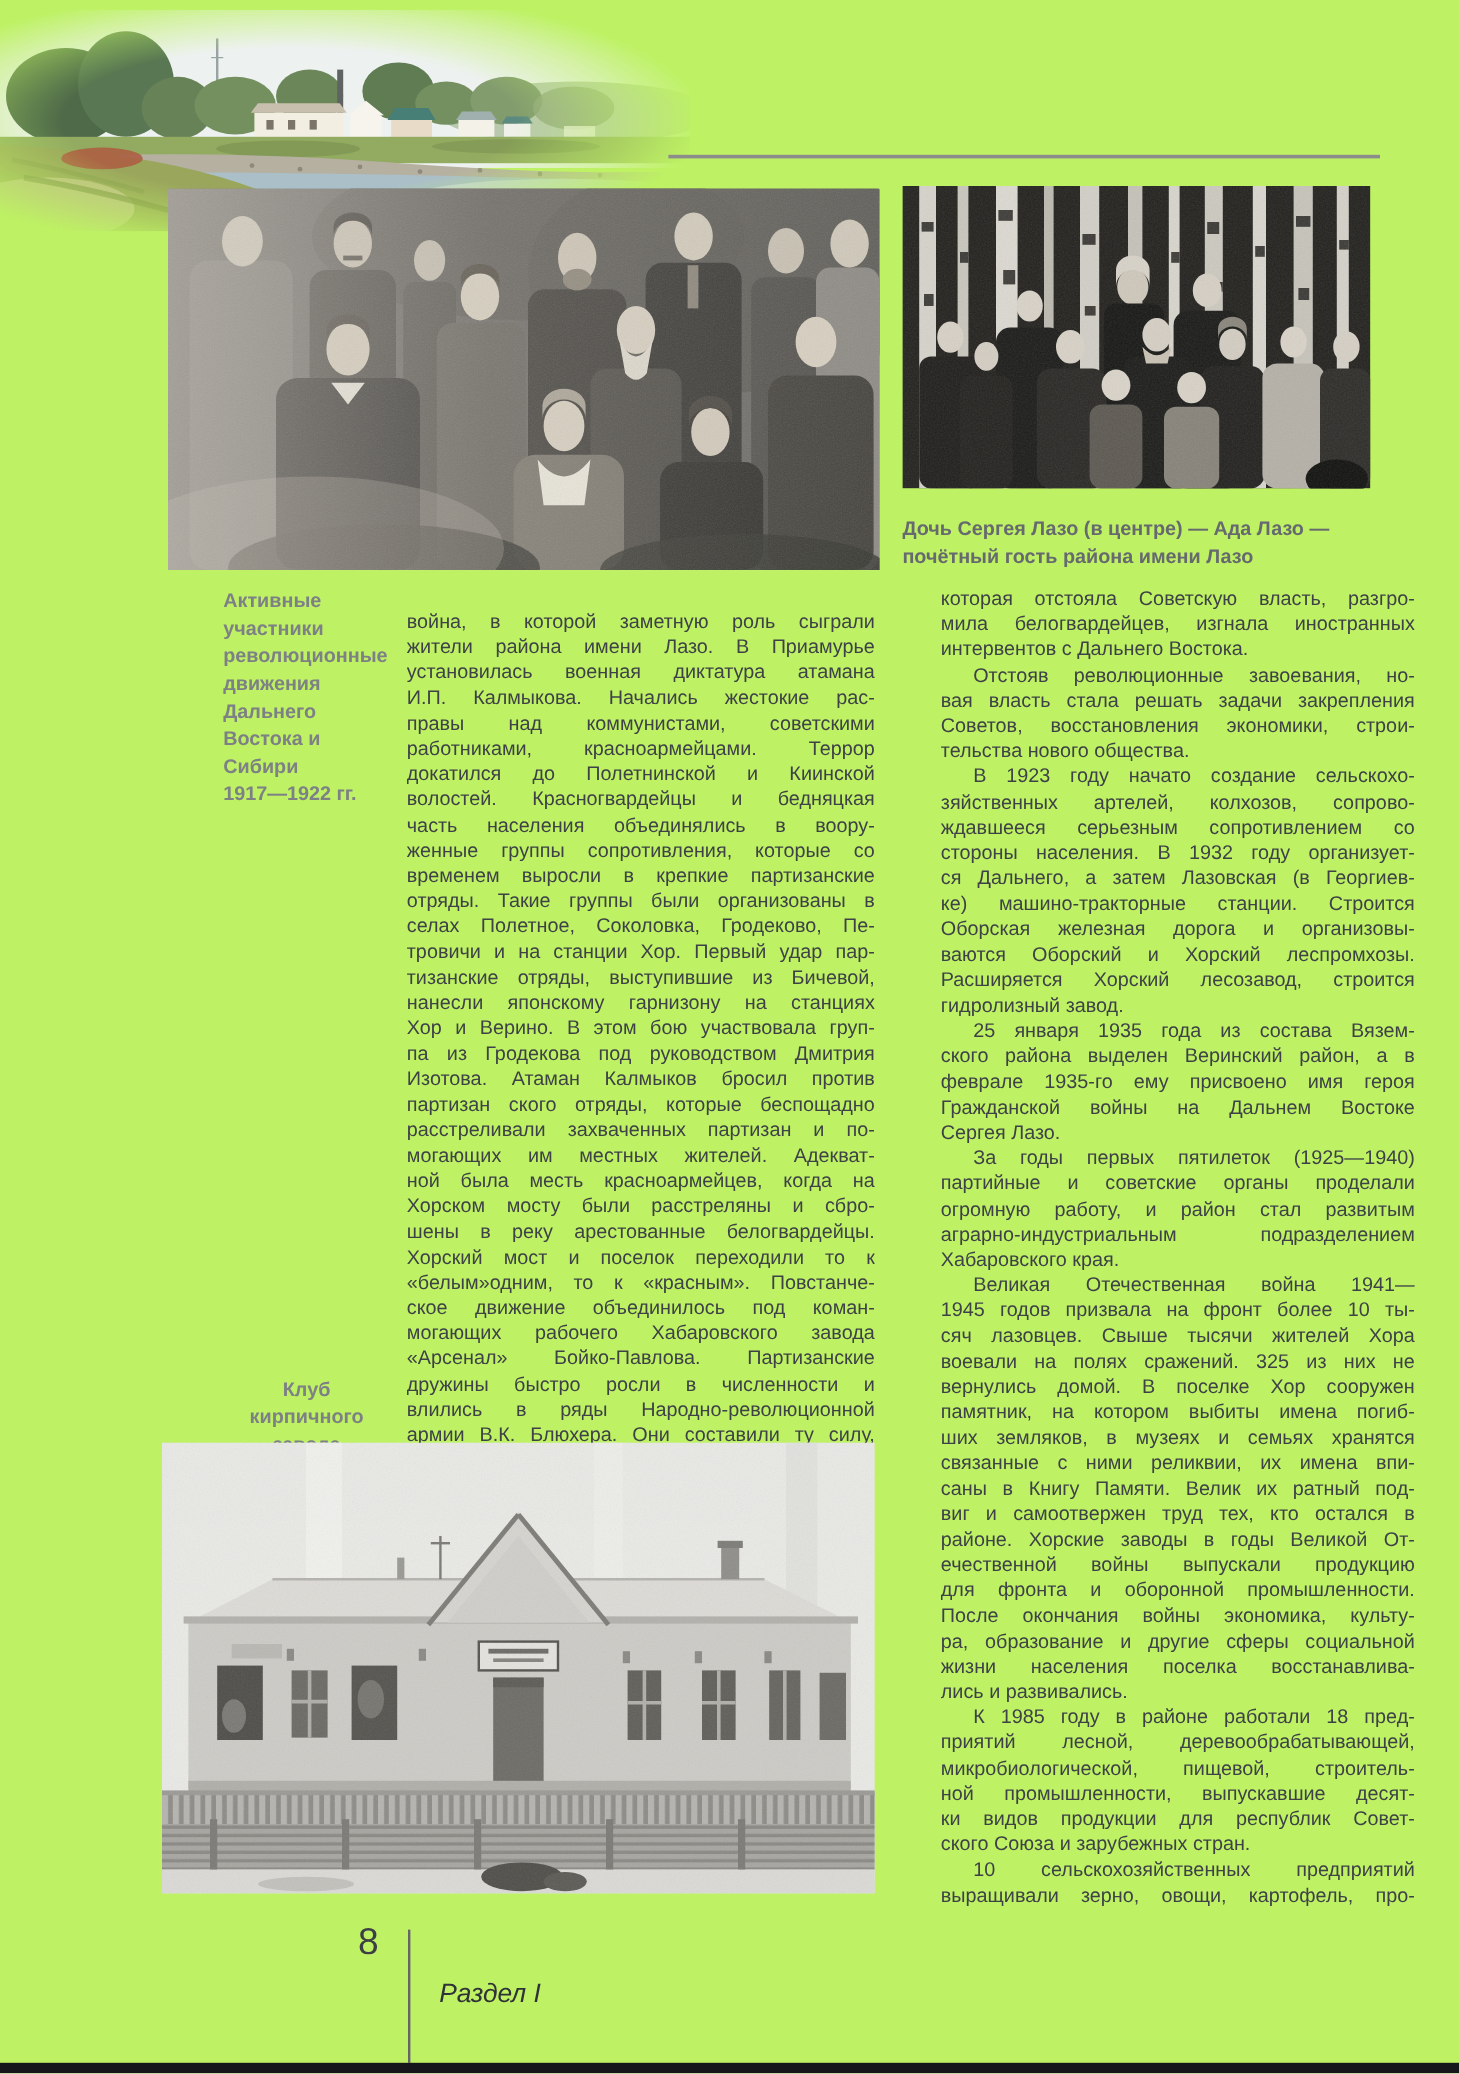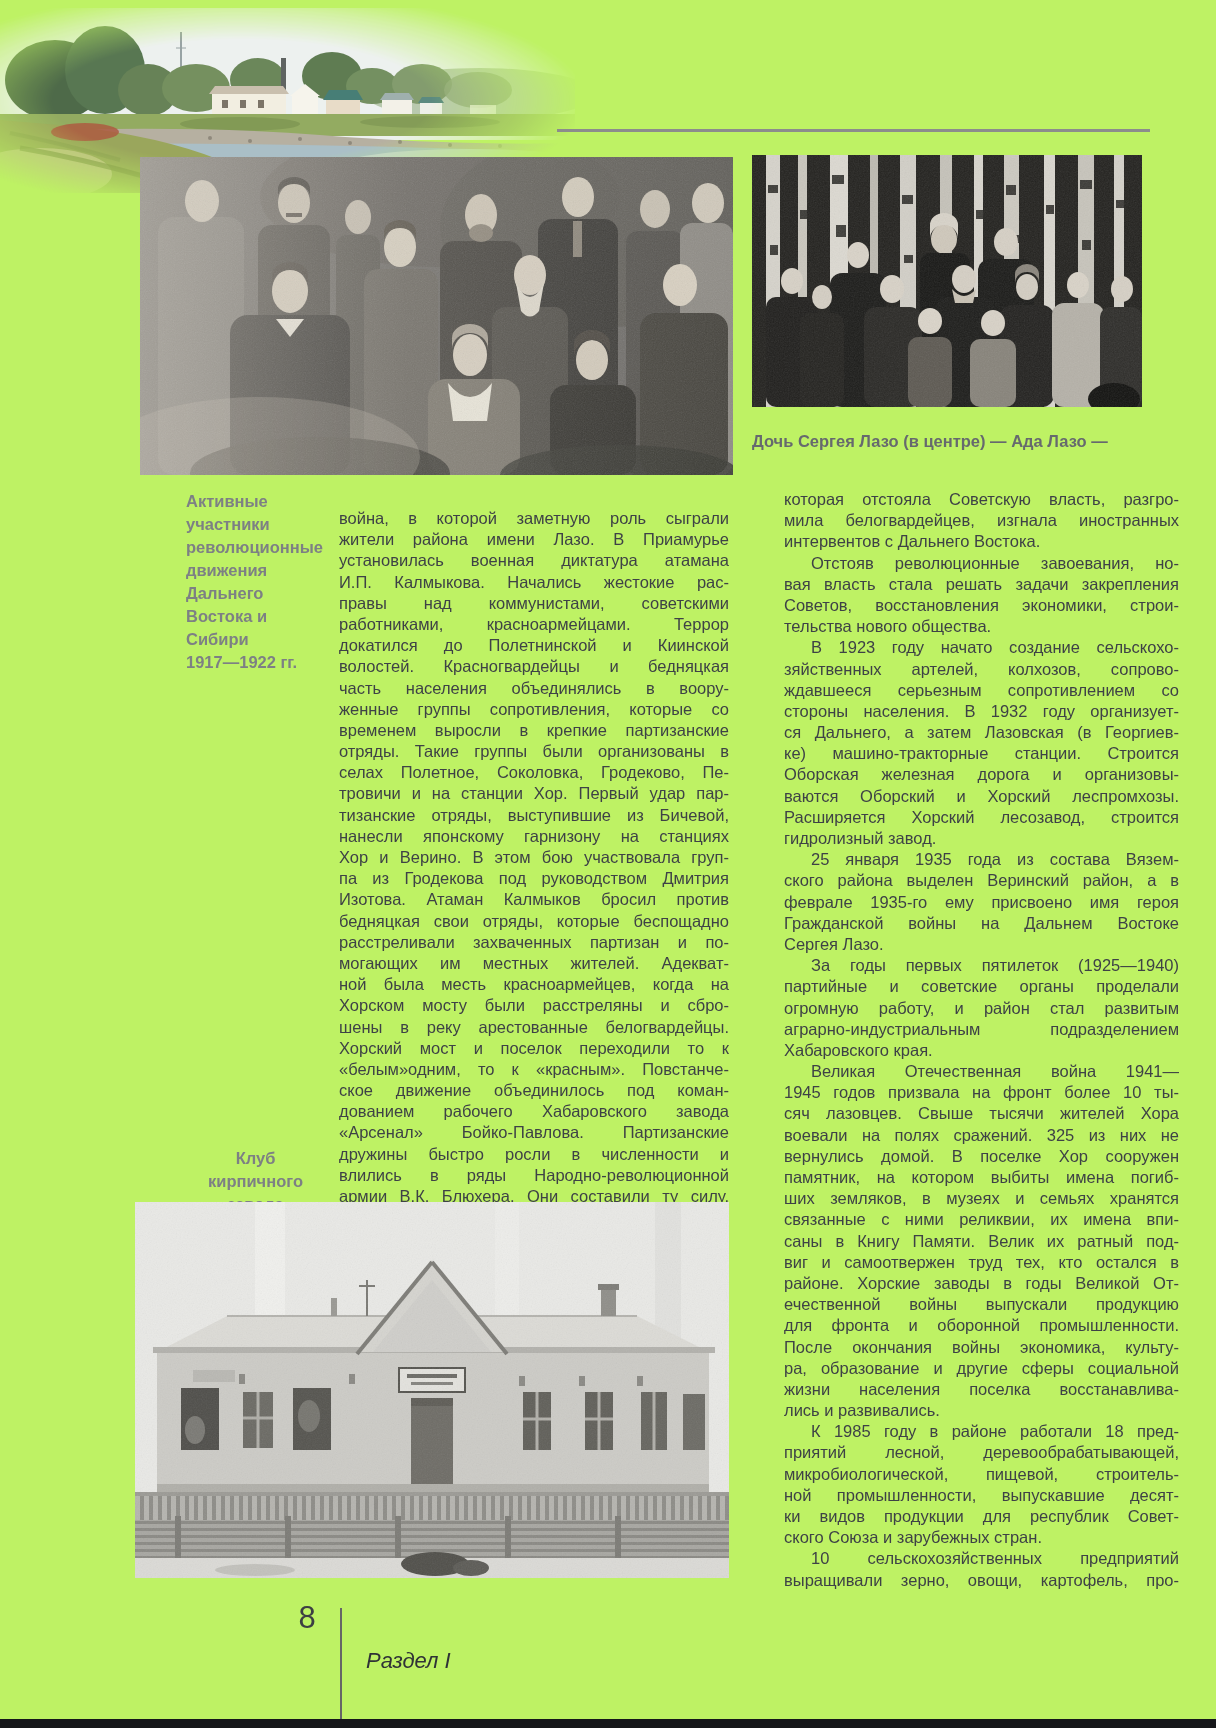--- a/index.html
+++ b/index.html
@@ -239,20 +239,21 @@
       <ellipse cx="178" cy="166" rx="12" ry="13" fill="#dad4c9"></ellipse>
       <rect x="218" y="184" width="46" height="68" rx="10" fill="#87837a"></rect>
       <ellipse cx="241" cy="168" rx="12" ry="13" fill="#d8d2c7"></ellipse>
       <ellipse cx="362" cy="244" rx="26" ry="16" fill="#121210"></ellipse>
       <rect width="390" height="252" filter="url(#fn)" opacity="0.14"></rect>
     </svg>
   </figure>
 
   <div class="abs cap-ada">
       <div class="cap-line">Дочь Сергея Лазо (в центре) — Ада Лазо —</div>
+      <div class="cap-line">почётный гость района имени Лазо</div>
     </div>
   <div class="abs cap-partisans">
       <div class="side-line">Активные участники</div>
       <div class="side-line">революционные</div>
       <div class="side-line">движения Дальнего</div>
       <div class="side-line">Востока и Сибири</div>
       <div class="side-line">1917—1922 гг.</div>
     </div>
   <div class="abs cap-club">
       <div class="side-line">Клуб кирпичного</div>
@@ -272,30 +273,30 @@
       <div class="tline">женные группы сопротивления, которые со</div>
       <div class="tline">временем выросли в крепкие партизанские</div>
       <div class="tline">отряды. Такие группы были организованы в</div>
       <div class="tline">селах Полетное, Соколовка, Гродеково, Пе-</div>
       <div class="tline">тровичи и на станции Хор. Первый удар пар-</div>
       <div class="tline">тизанские отряды, выступившие из Бичевой,</div>
       <div class="tline">нанесли японскому гарнизону на станциях</div>
       <div class="tline">Хор и Верино. В этом бою участвовала груп-</div>
       <div class="tline">па из Гродекова под руководством Дмитрия</div>
       <div class="tline">Изотова. Атаман Калмыков бросил против</div>
-      <div class="tline">бедняцкая свои отряды, которые беспощадно</div>
+      <div class="tline">партизан ского отряды, которые беспощадно</div>
       <div class="tline">расстреливали захваченных партизан и по-</div>
       <div class="tline">могающих им местных жителей. Адекват-</div>
       <div class="tline">ной была месть красноармейцев, когда на</div>
       <div class="tline">Хорском мосту были расстреляны и сбро-</div>
       <div class="tline">шены в реку арестованные белогвардейцы.</div>
       <div class="tline">Хорский мост и поселок переходили то к</div>
       <div class="tline">«белым»одним, то к «красным». Повстанче-</div>
       <div class="tline">ское движение объединилось под коман-</div>
-      <div class="tline">дованием рабочего Хабаровского завода</div>
+      <div class="tline">могающих рабочего Хабаровского завода</div>
       <div class="tline">«Арсенал» Бойко-Павлова. Партизанские</div>
       <div class="tline">дружины быстро росли в численности и</div>
       <div class="tline">влились в ряды Народно-революционной</div>
       <div class="tline">армии В.К. Блюхера. Они составили ту силу,</div>
     </div>
   <div class="abs col col-right">
       <div class="tline">которая отстояла Советскую власть, разгро-</div>
       <div class="tline">мила белогвардейцев, изгнала иностранных</div>
       <div class="tline pend">интервентов с Дальнего Востока.</div>
       <div class="tline pind">Отстояв революционные завоевания, но-</div>

